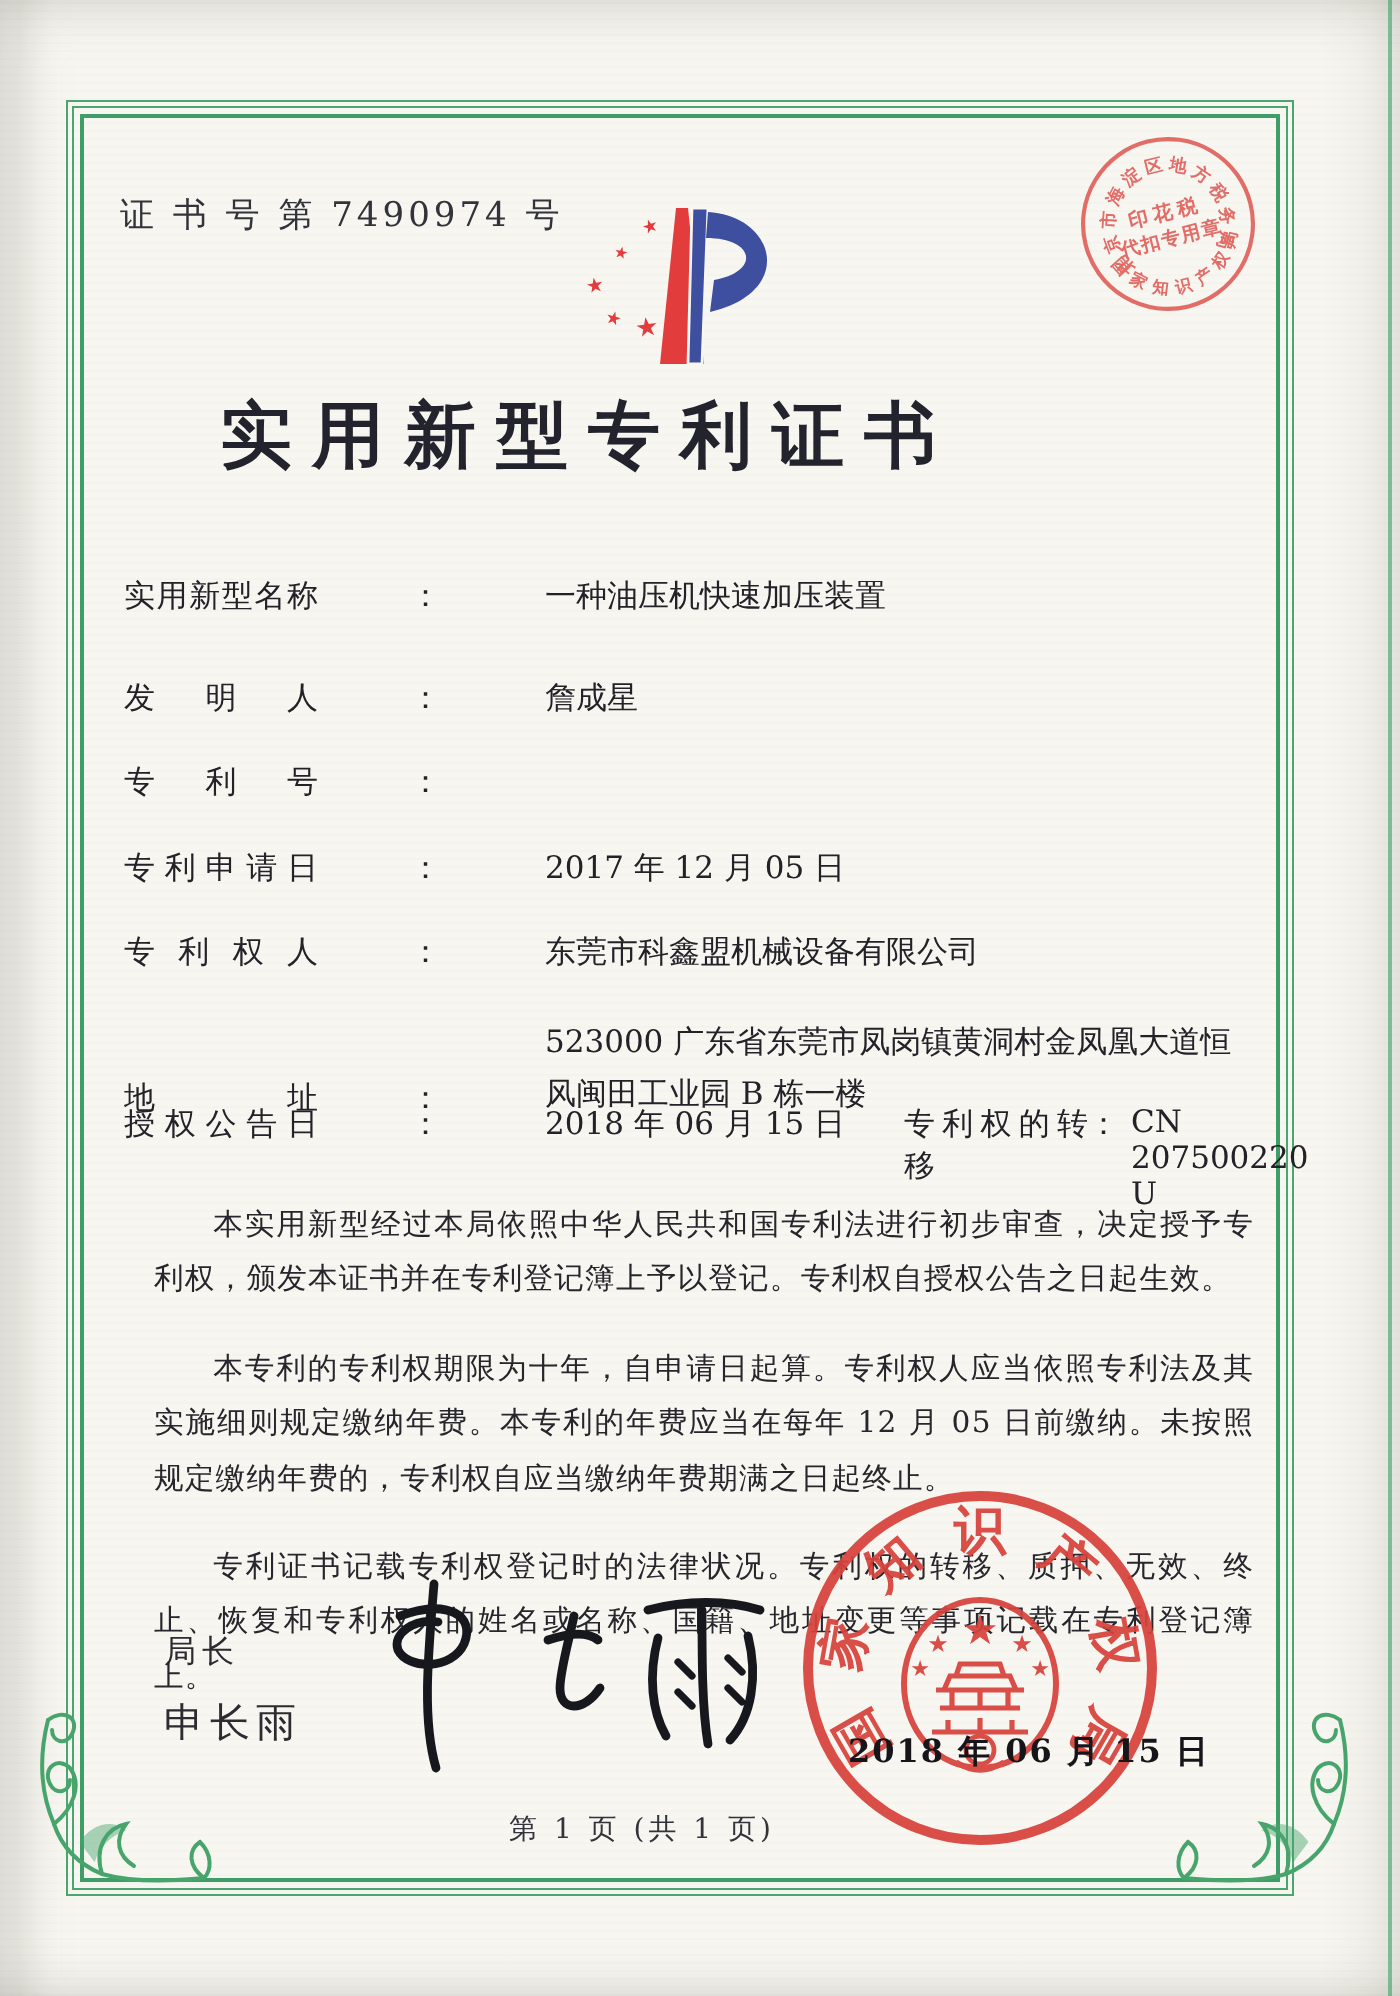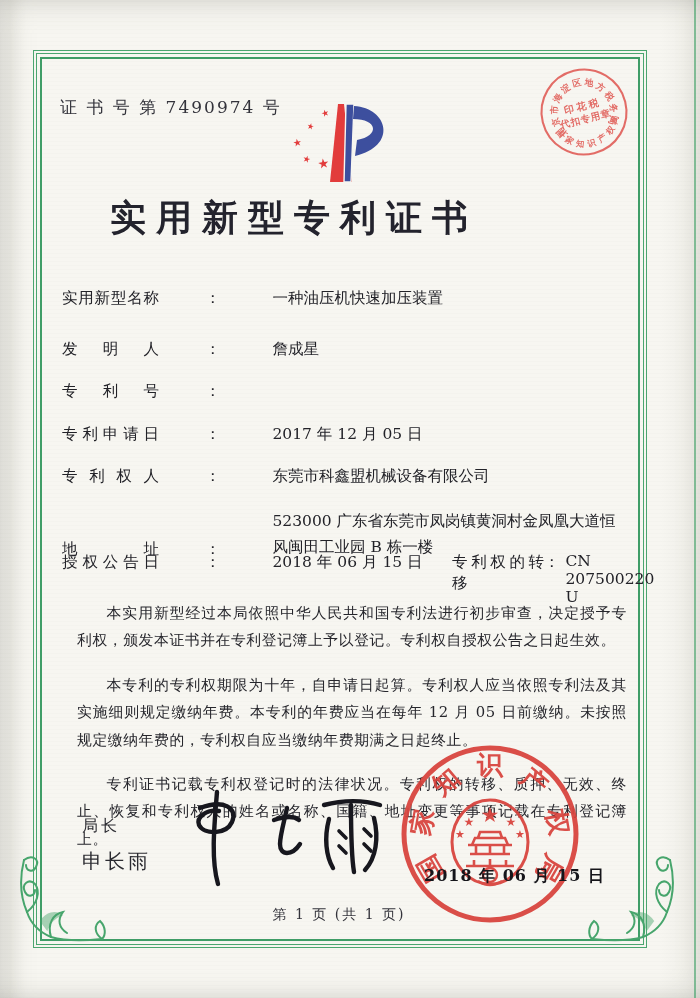--- a/index.html
+++ b/index.html
@@ -35,21 +35,21 @@
   .body-text p{margin:17px;font-size:14.8px;line-height:27.4px;text-indent:2em;text-align:justify;letter-spacing:.6px;color:#26262c;}
   
   .sig-title{left:82px;top:816px;font-size:16px;letter-spacing:3px;}
   .sig-name{left:82px;top:848px;font-size:20px;letter-spacing:3px;}
   .sig-svg{left:168px;top:778px;}
   
   .seal-svg{left:398px;top:742px;opacity:.93;}
   .seal-date{left:424px;top:866px;font-size:16px;letter-spacing:1px;color:#15151a;font-weight:bold;}
   .tax-svg{left:532px;top:60px;opacity:.88;}
   
-  .footer{left:33px;top:906px;width:612px;text-align:center;font-size:14px;letter-spacing:2px;color:#33333b;}
+  .footer{left:15px;top:906px;width:612px;text-align:center;font-size:14px;letter-spacing:2px;color:#33333b;}
   .flourish{pointer-events:none;}
 </style>
 </head>
 <body>
 
 <div class="abs frame">
   <div class="frame-mid">
     <div class="frame-in"></div>
   </div>
 </div>

